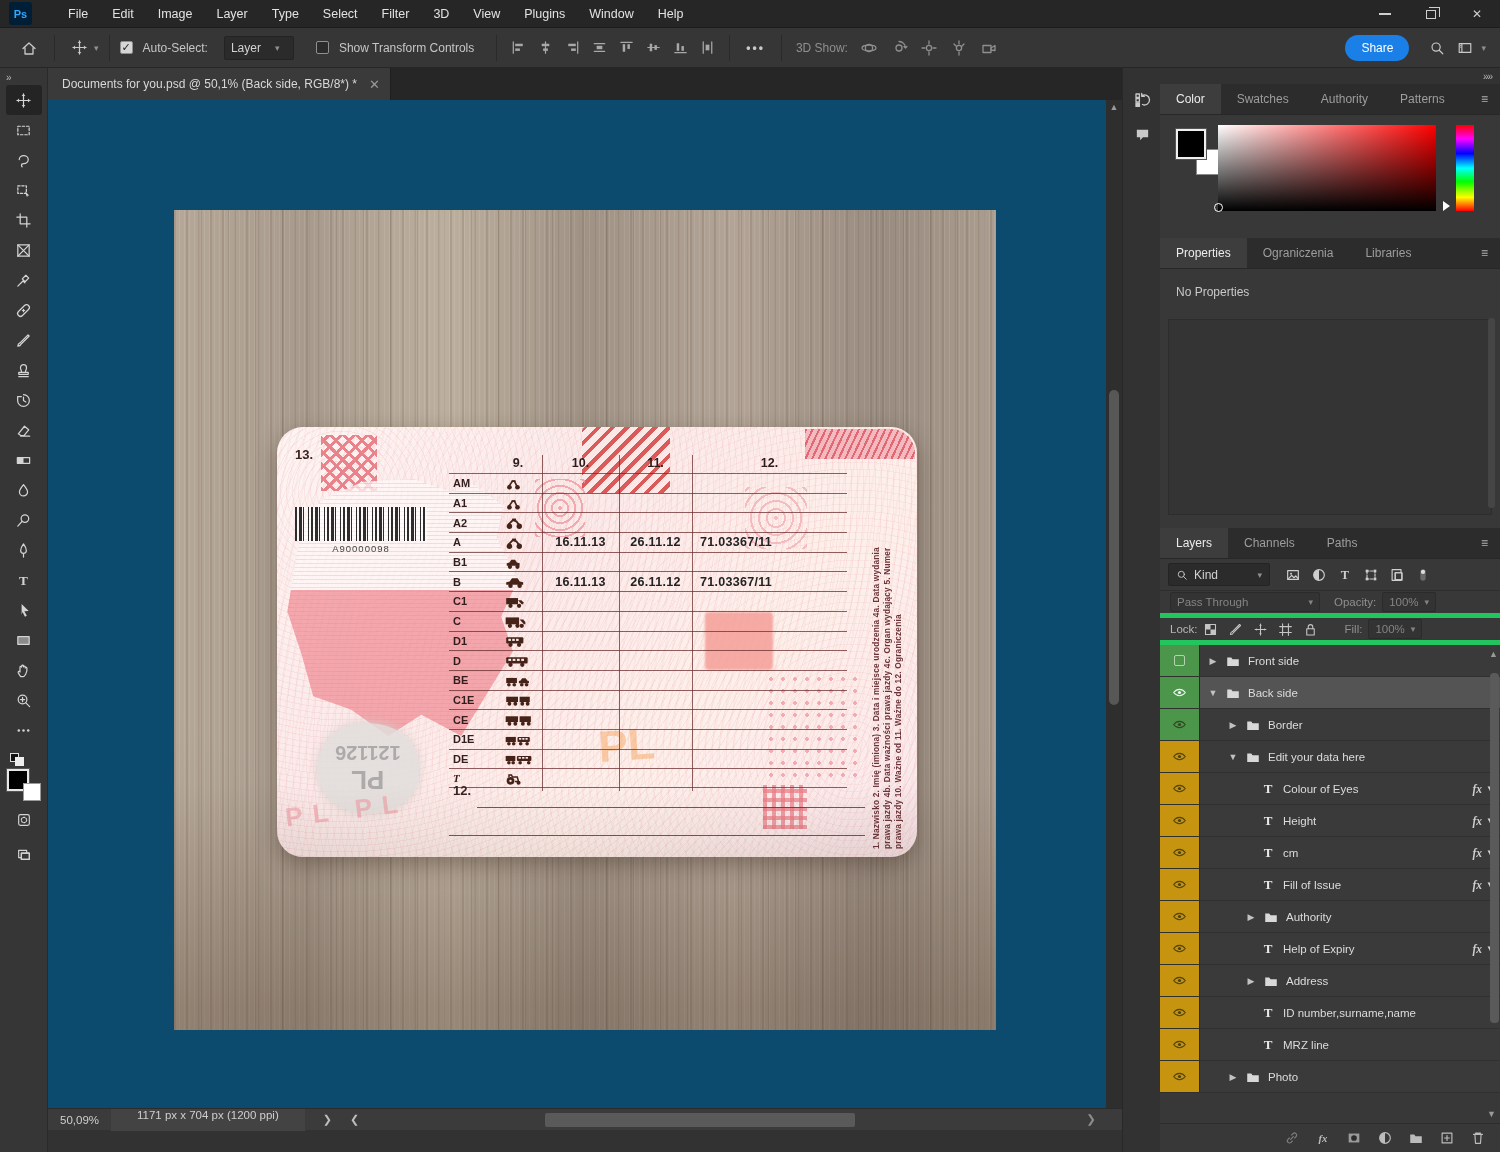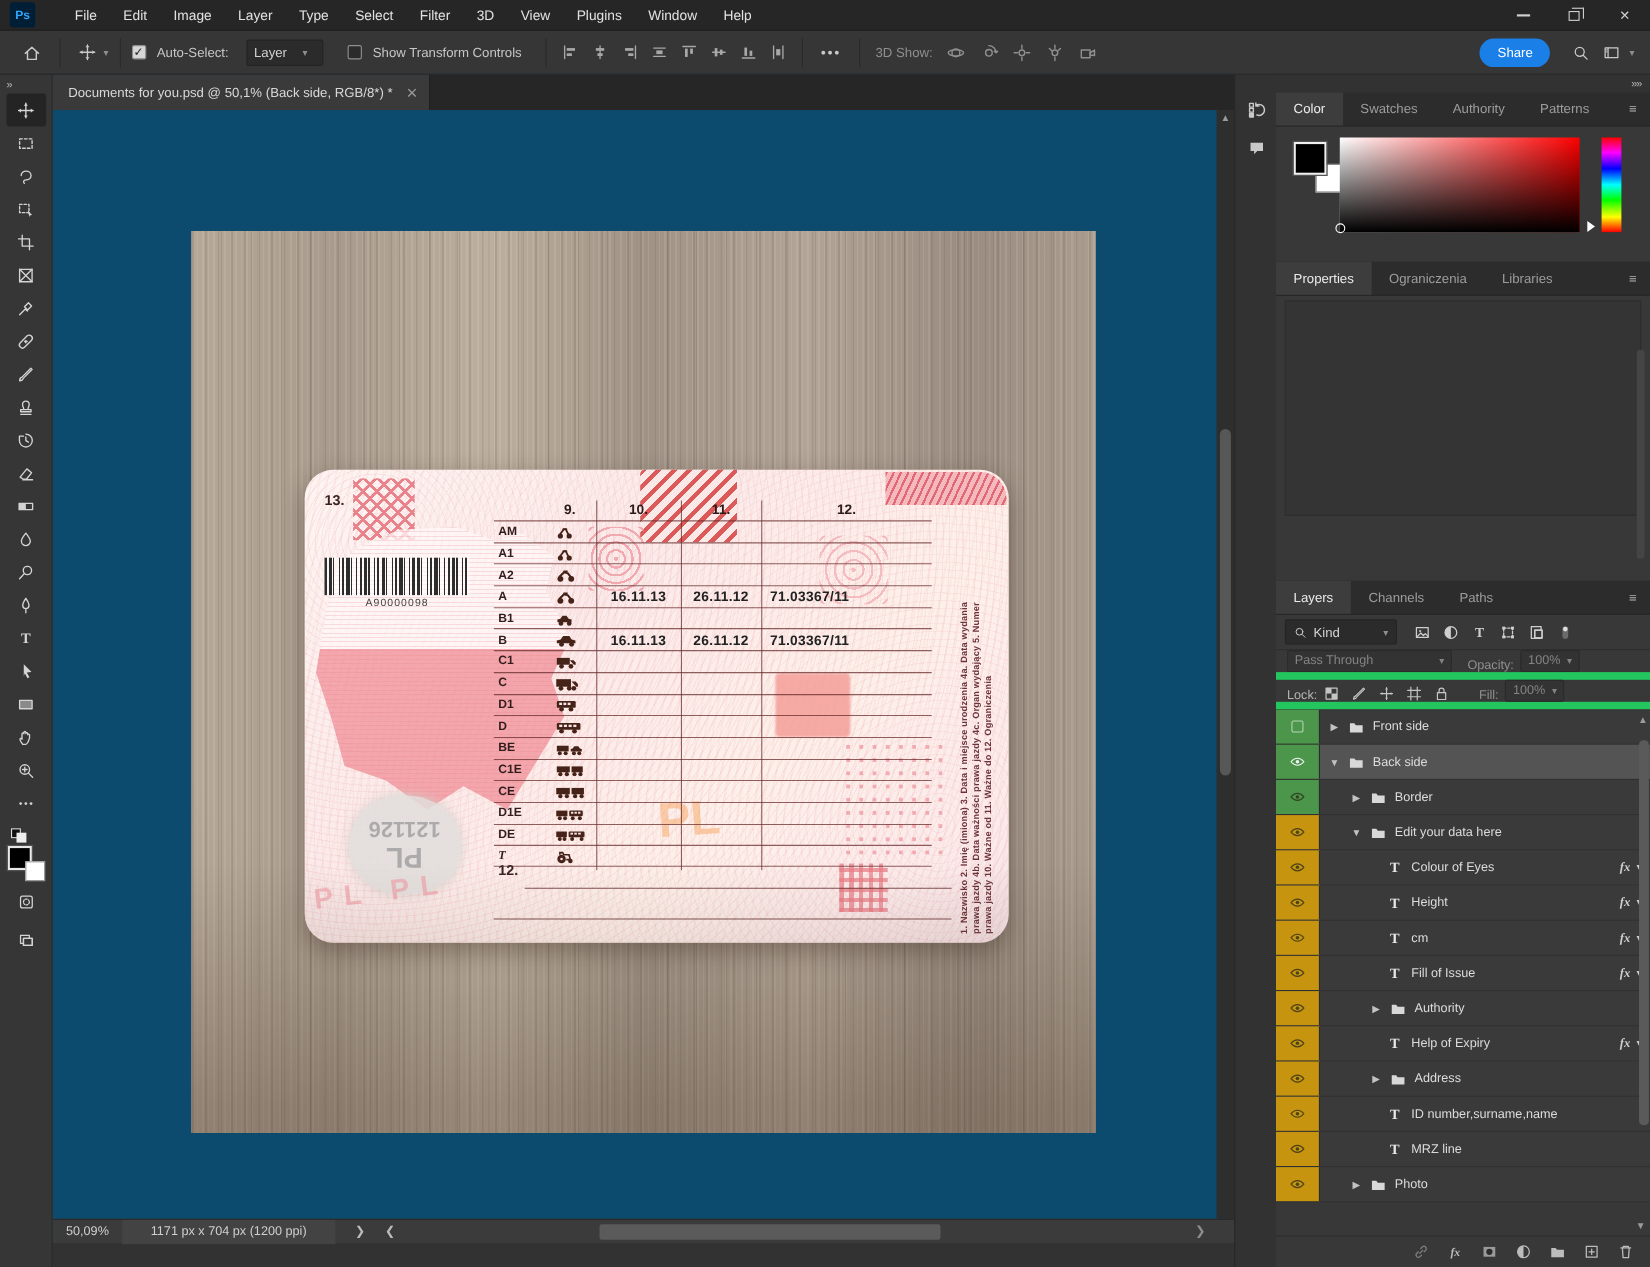--- a/index.html
+++ b/index.html
@@ -97,21 +97,21 @@
 #vtext{position:absolute;right:14px;top:8px;height:414px;display:flex;flex-direction:row;gap:1px}
 #vtext span{writing-mode:vertical-rl;transform:rotate(180deg);font-size:8.3px;font-weight:bold;color:#6b3238;letter-spacing:.2px}
 
 .vehc{display:flex;align-items:center;justify-content:flex-start;padding-left:4px}
 
 #vscroll{position:absolute;right:0;top:32px;width:16px;bottom:22px;background:#2e2e2e}
 #vscroll .arrow{width:100%;height:14px;color:#9a9a9a;font-size:9px;display:flex;align-items:center;justify-content:center}
 #vthumb{position:absolute;left:3px;top:290px;width:10px;height:315px;background:#575757;border-radius:5px}
 #statusbar{position:absolute;left:0;bottom:0;width:1074px;height:22px;background:#3b3b3b;border-top:1px solid #2b2b2b;display:flex;align-items:center;font-size:11.5px}
 #zoomfield{padding:0 12px;color:#cfcfcf}
-#sizeinfo{background:#434343;height:22px;display:flex;align-items:center;padding:0 26px;color:#cfcfcf;gap:30px}
+#sizeinfo{background:#434343;height:22px;display:flex;align-items:flex-start;padding:0 26px;color:#cfcfcf;gap:30px}
 .schev{color:#bdbdbd;margin-left:18px;font-size:11px}
 #hthumb{position:absolute;left:497px;top:4px;width:310px;height:14px;background:#5a5a5a;border-radius:2px}
 #hright{position:absolute;right:26px;top:3px;color:#8d8d8d}
 
 #rail{position:absolute;left:1122px;top:68px;width:38px;height:1084px;background:#323232;border-left:1px solid #282828}
 #rail .coll{color:#b5b5b5;font-size:10px;letter-spacing:-1px;text-align:center;padding:5px 0 10px}
 #rail .ric{width:38px;height:34px;display:flex;align-items:center;justify-content:center;color:#c9c9c9}
 
 .panel{position:absolute;left:1160px;width:340px;background:#383838}
 .ptabs{height:31px;background:#2c2c2c;display:flex;align-items:stretch;border-bottom:1px solid #272727}
@@ -131,21 +131,21 @@
 
 #proppanel{top:238px;height:290px}
 #noprops{padding:16px 16px;font-size:12px;color:#c9c9c9}
 #propwell{margin:4px 8px;height:196px;background:#343434;border:1px solid #2d2d2d}
 #propscroll{position:absolute;right:5px;top:80px;width:7px;height:190px;background:#454545;border-radius:3px}
 
 #layerspanel{top:528px;height:624px;display:flex;flex-direction:column}
 #filterrow{height:32px;display:flex;align-items:center;padding:0 8px;gap:7px;border-bottom:1px solid #2e2e2e}
 #kinddd{background:#2b2b2b;border:1px solid #242424;border-radius:2px;height:23px;display:flex;align-items:center;gap:6px;padding:0 7px;width:102px;color:#d2d2d2}
 .fic{color:#cfcfcf;display:flex;align-items:center;justify-content:center;width:24px}
-#blendrow,#lockrow{height:27px;display:flex;align-items:flex-end;padding:0 10px;font-size:11.5px;border-bottom:7px solid #22c55e}
+#blendrow,#lockrow{height:27px;display:flex;align-items:center;padding:0 10px;font-size:11.5px;border-bottom:5px solid #22c55e}
 .ddgray{background:#333;border:1px solid #2b2b2b;border-radius:2px;height:20px;display:flex;align-items:center;justify-content:space-between;padding:0 6px;color:#848484}
 .valbox{background:#333;border:1px solid #2b2b2b;border-radius:2px;height:20px;display:flex;align-items:center;gap:6px;padding:0 6px;color:#848484}
 #lockrow .lic{color:#c5c5c5;margin:0 5px;display:flex}
 #layerlist{flex:1;position:relative;background:#383838;overflow:hidden}
 .lrow{display:flex;height:32px;border-bottom:1px solid #303030}
 .lvis{width:40px;display:flex;align-items:center;justify-content:center;border-right:1px solid #2c2c2c}
 .lbody{flex:1;display:flex;align-items:center;gap:7px;background:#3a3a3a;padding-right:6px}
 .lbody.sel{background:#545454}
 .lname{font-size:11.5px;color:#dcdcdc;white-space:nowrap}
 .chev{color:#c2c2c2;font-size:9px;width:10px;text-align:center}
@@ -824,20 +824,21 @@
   </div>
 </div>
 
 <div class="panel" id="proppanel">
   <div class="ptabs">
     <div class="ptab act">Properties</div>
     <div class="ptab">Ograniczenia</div>
     <div class="ptab">Libraries</div>
     <div class="pburger">≡</div>
   </div>
+  <div id="noprops">No Properties</div>
   <div id="propwell"></div>
   <div id="propscroll"></div>
 </div>
 
 <div class="panel" id="layerspanel">
   <div class="ptabs">
     <div class="ptab act">Layers</div>
     <div class="ptab">Channels</div>
     <div class="ptab">Paths</div>
     <div class="pburger">≡</div>

